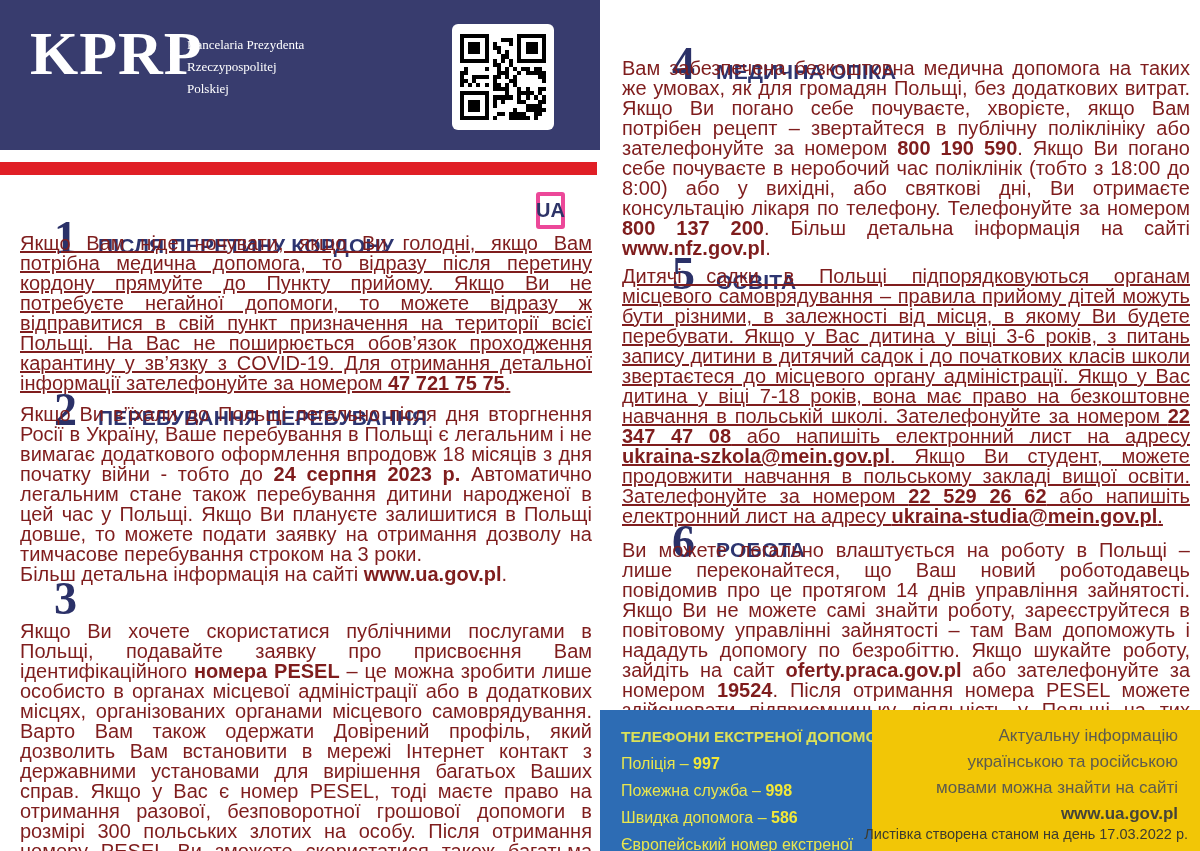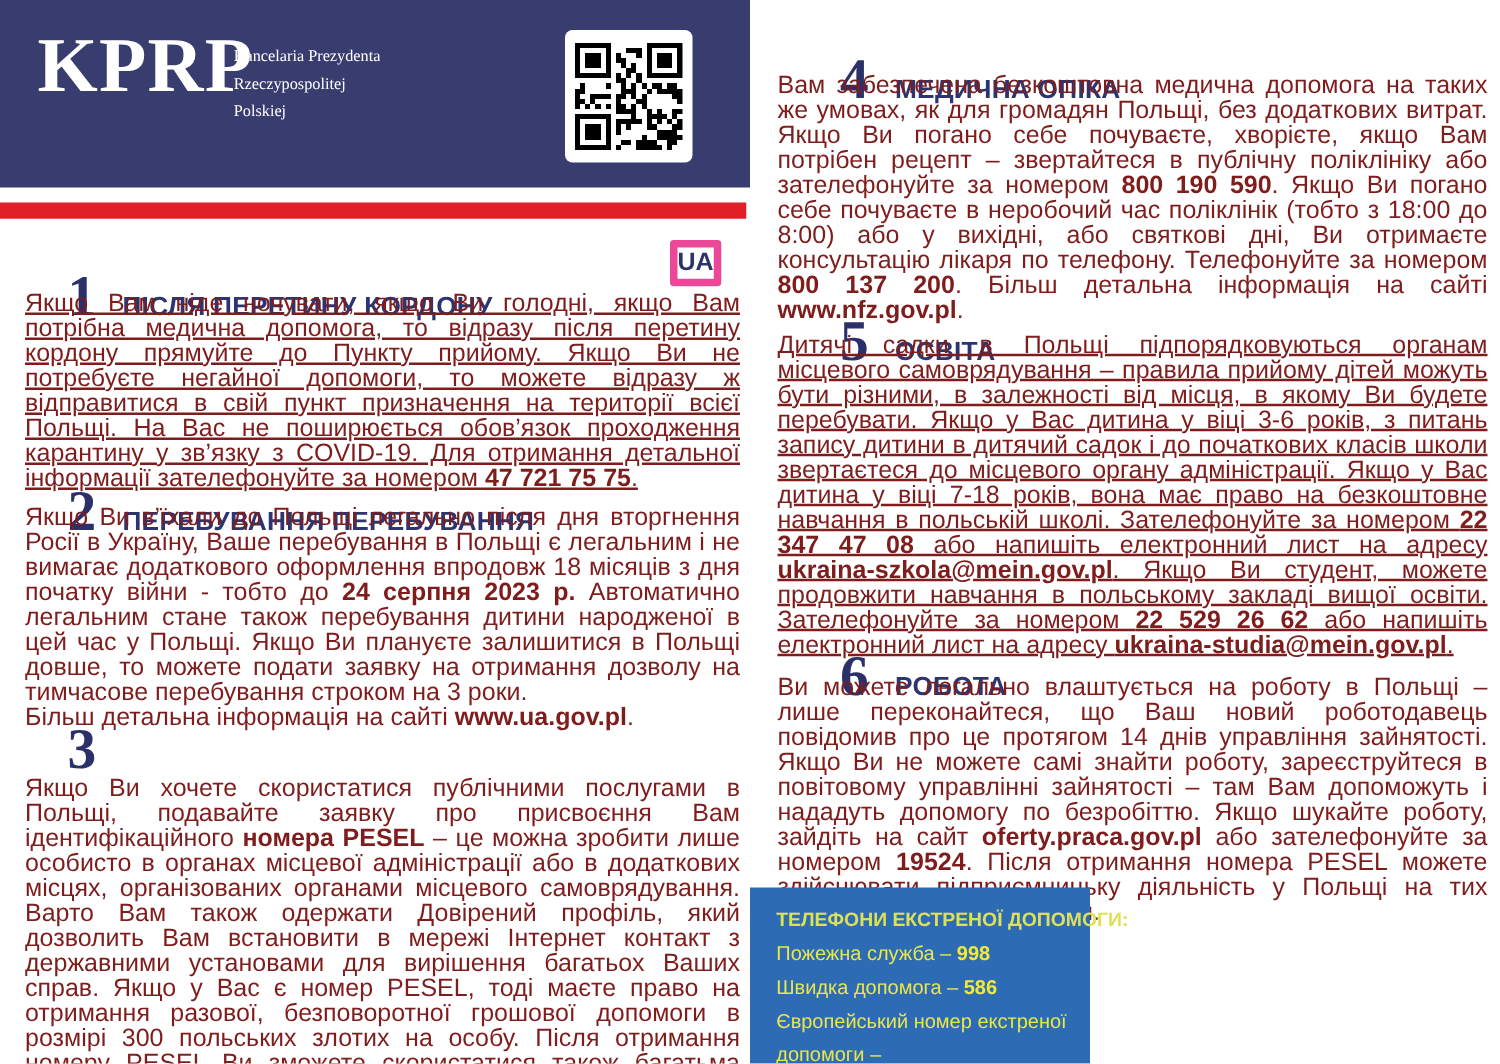--- a/index.html
+++ b/index.html
@@ -13,22 +13,22 @@
              letter-spacing:1px;}
   .org-name{position:absolute;left:187px;top:34px;color:#ffffff;
             font-family:"Liberation Serif",serif;font-size:13px;line-height:22px;}
   .qr-box{position:absolute;left:452px;top:24px;width:102px;height:106px;background:#ffffff;
           border-radius:6px;}
   .qr-box svg{position:absolute;left:8px;top:9px;width:86px;height:88px;}
 
   .red-stripe{position:absolute;left:0;top:162px;width:597px;height:13px;background:#e01f26;}
 
   
-  .ua-badge{position:absolute;left:536px;top:192px;width:41px;height:37px;
-            border:6px solid #ec4899;border-radius:3px;color:#2e3468;
+  .ua-badge{position:absolute;left:536px;top:192px;width:29px;height:37px;
+            border:4px solid #ec4899;border-radius:3px;color:#2e3468;
             font-weight:700;font-size:20px;display:flex;align-items:center;justify-content:center;
             box-sizing:border-box;background:#ffffff;}
 
   
   .section-heading{position:absolute;display:flex;align-items:baseline;color:#2b3168;}
   .section-heading .num{font-family:"Liberation Serif",serif;font-weight:700;font-size:46px;line-height:1;}
   .section-heading .ttl{font-weight:700;font-size:21px;color:#2d3570;padding-left:21px;letter-spacing:.2px;margin-top:48px;}
   .col-left .section-heading{padding-left:34px;}
   .col-right-pad{padding-left:50px;}
 
@@ -242,19 +242,24 @@
 
     <div class="section-heading col-right-pad" id="h6">
       <span class="num">6</span>
       <span class="ttl">РОБОТА</span>
     </div>
     <div class="section-body" id="b6">Ви можете легально влаштується на роботу в Польщі – лише переконайтеся, що Ваш новий роботодавець повідомив про це протягом 14 днів управління зайнятості. Якщо Ви не можете самі знайти роботу, зареєструйтеся в повітовому управлінні зайнятості – там Вам допоможуть і нададуть допомогу по безробіттю. Якщо шукайте роботу, зайдіть на сайт <strong>oferty.praca.gov.pl</strong> або зателефонуйте за номером <strong>19524</strong>. Після отримання номера PESEL можете здійснювати підприємницьку діяльність у Польщі на тих самих умовах, що й поляки.</div>
   </div>
 
   <div class="emergency-box">
     <div class="emergency-title">ТЕЛЕФОНИ ЕКСТРЕНОЇ ДОПОМОГИ:</div>
+    <div class="emergency-item">Поліція – <strong>997</strong></div>
     <div class="emergency-item">Пожежна служба – <strong>998</strong></div>
     <div class="emergency-item">Швидка допомога – <strong>586</strong></div>
     <div class="emergency-item">Європейський номер екстреної<br>допомоги – </div>
   </div>
 
+  <div class="info-box">
+    <div class="info-text">Актуальну інформацію<br>українською та російською<br>мовами можна знайти на сайті<br><strong>www.ua.gov.pl</strong></div>
+    <div class="info-footer">Листівка створена станом на день 17.03.2022 р.</div>
+  </div>
 
 </div>
 
 </body></html>

